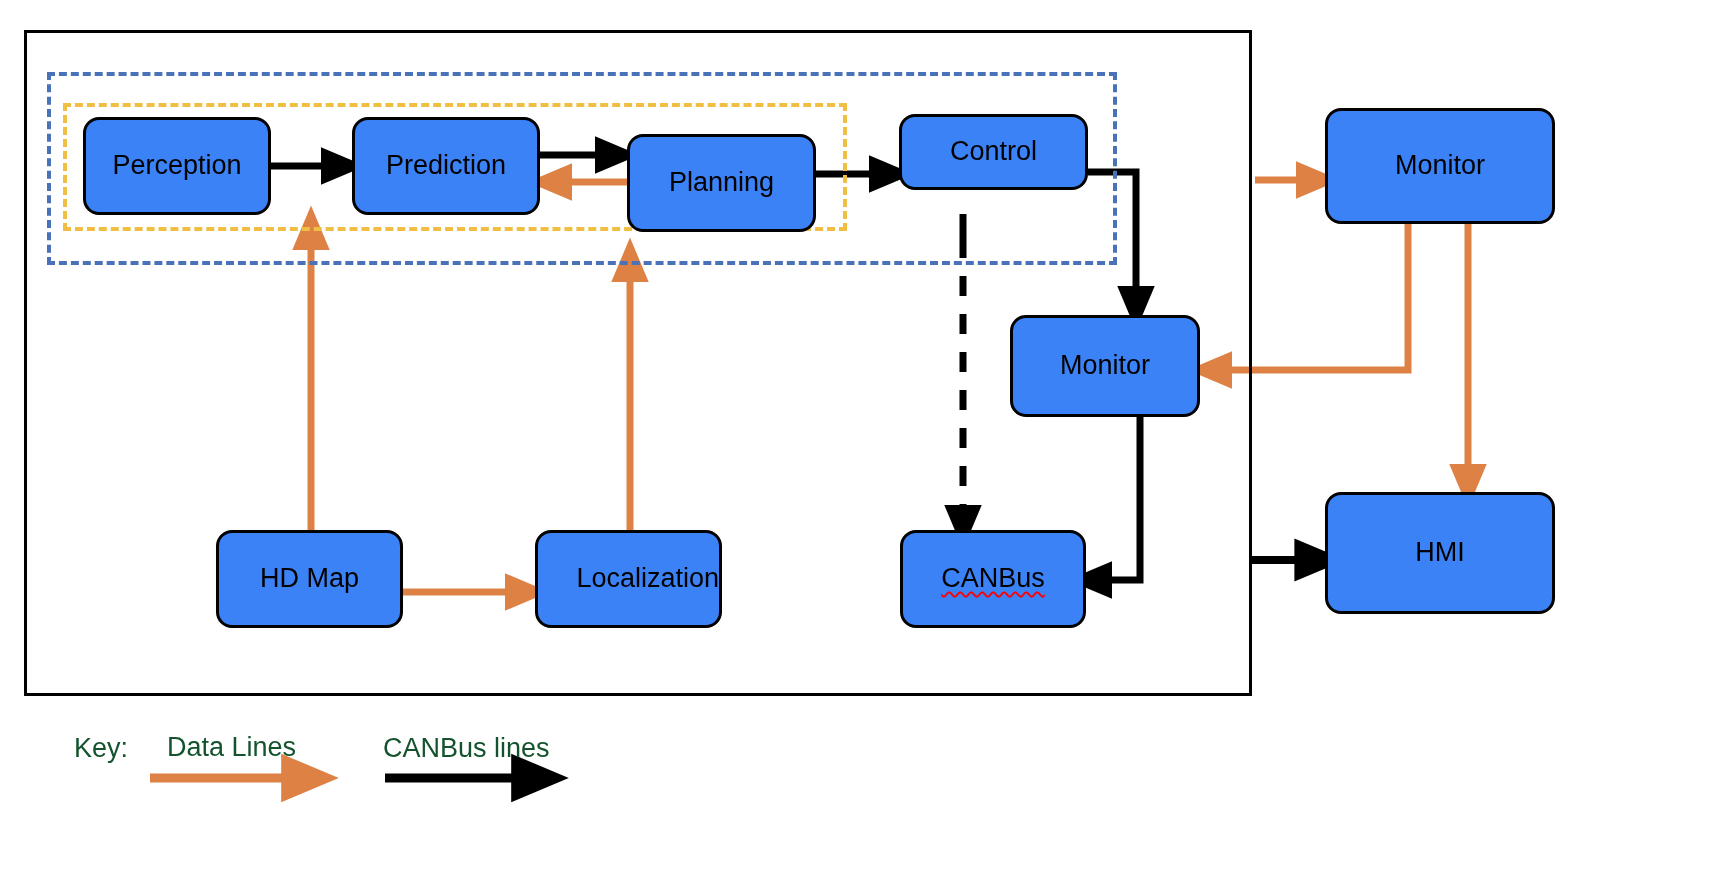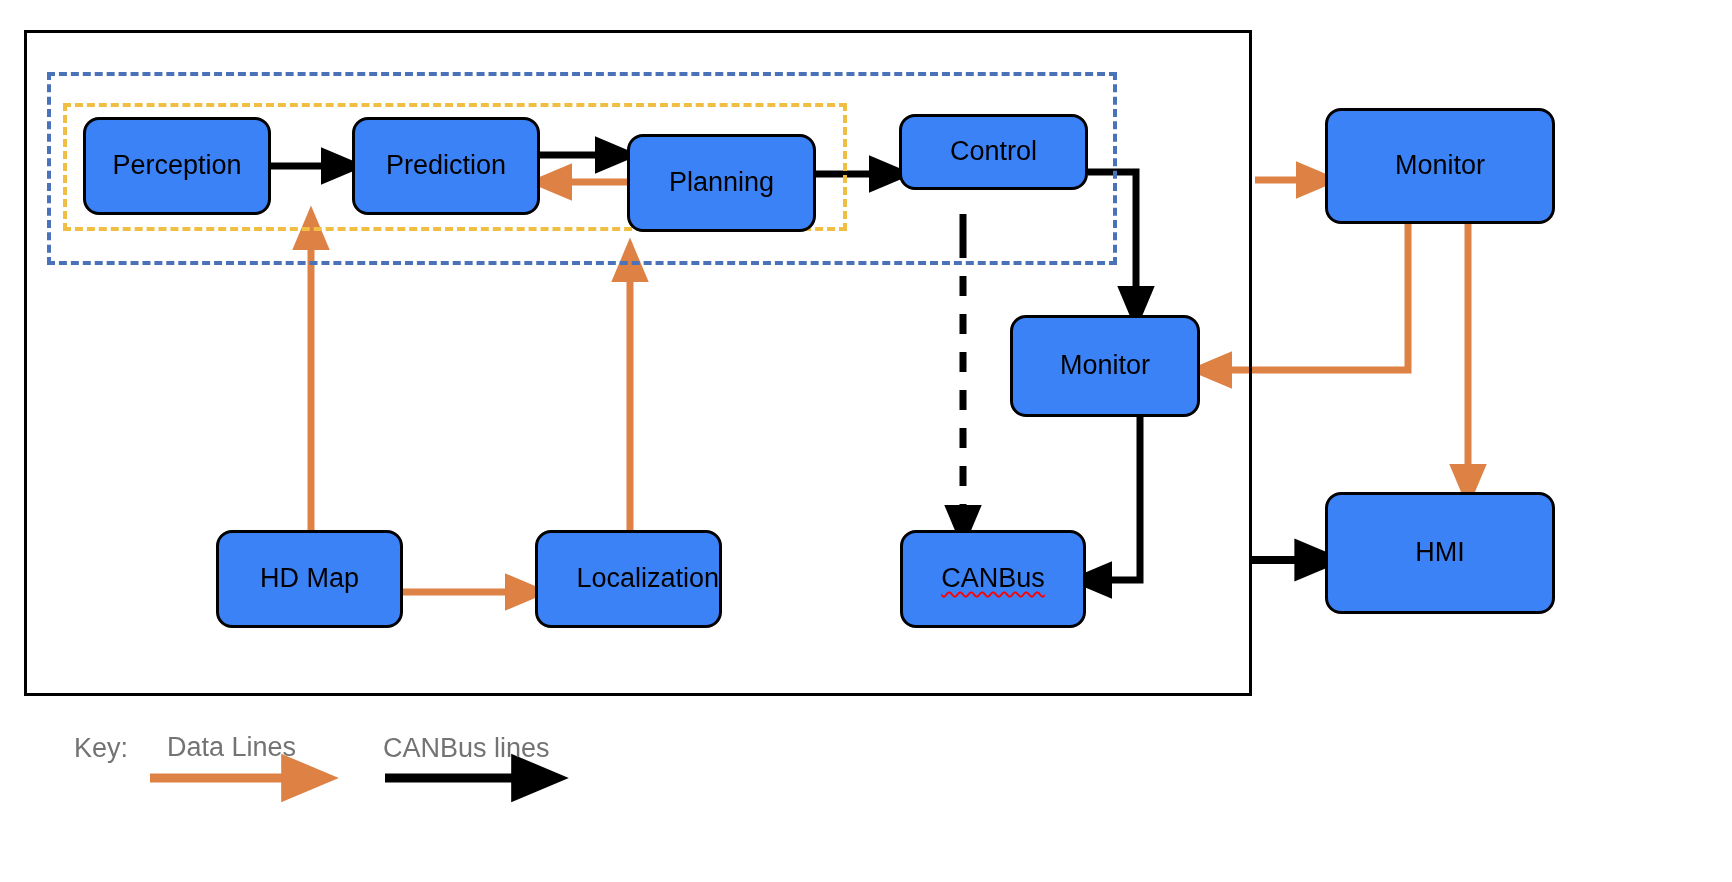--- a/index.html
+++ b/index.html
@@ -46,21 +46,21 @@
     text-decoration: underline wavy #ff0000;
     text-decoration-thickness: 1.5px;
     text-underline-offset: 4px;
   }
   .legend {
     position: absolute;
     z-index: 6;
   }
   .legend-text {
     font-size: 27px;
-    color: #737373;
+    color: #14532d;
     white-space: nowrap;
   }
   .outer-frame {
     position: absolute;
     box-sizing: border-box;
     border: 3px solid #000000;
     background: transparent;
     z-index: 1;
   }
   .dashed-group {

